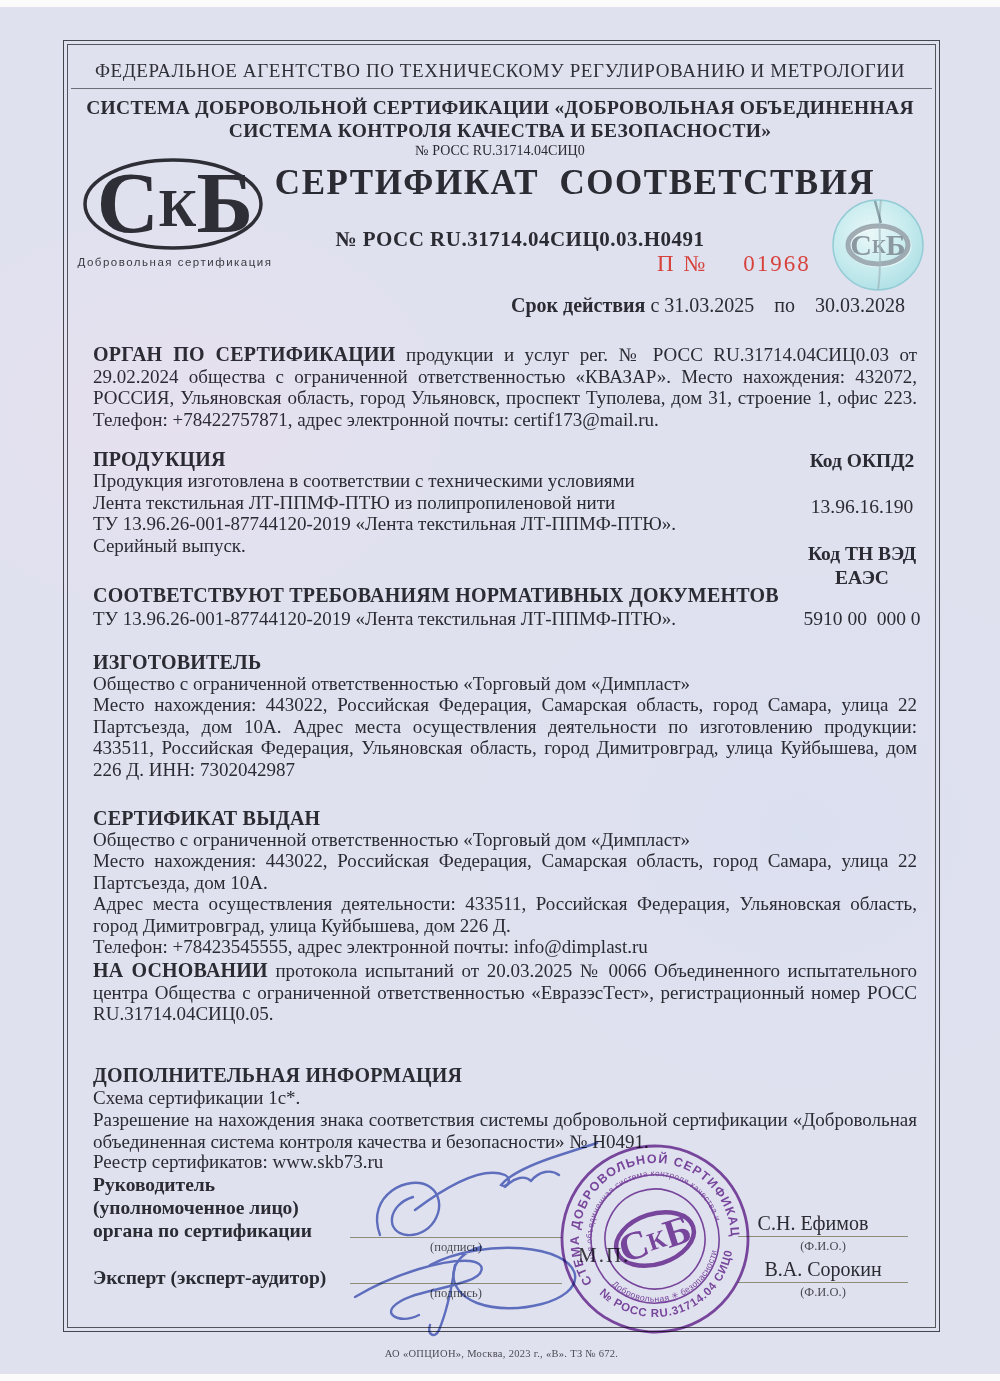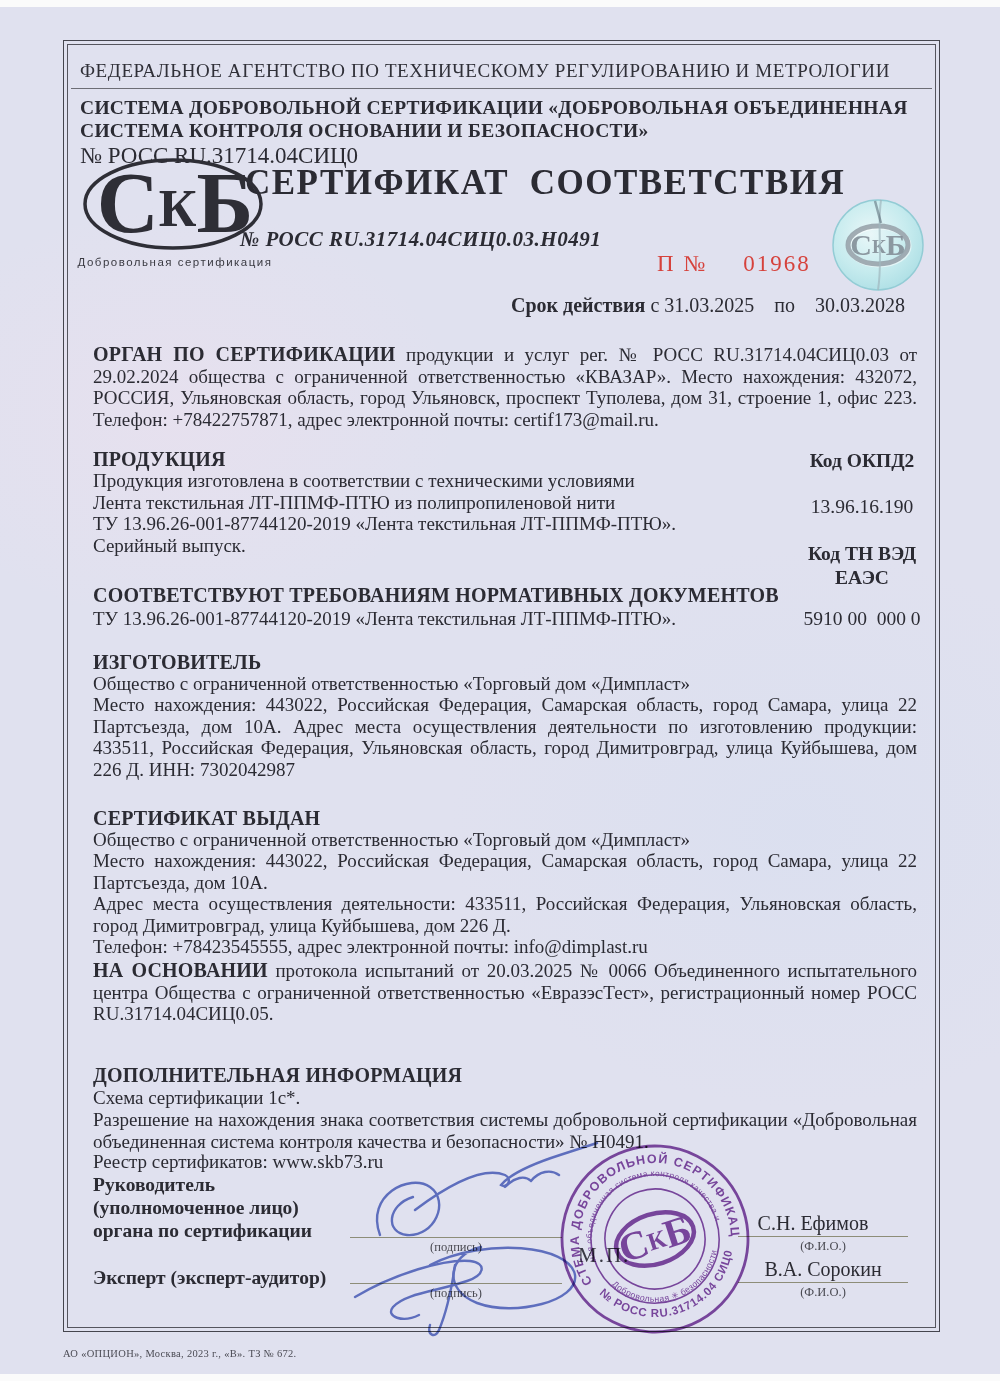--- a/index.html
+++ b/index.html
@@ -11,29 +11,29 @@
       radial-gradient(ellipse 500px 400px at 80% 60%, rgba(214,222,240,.5) 0%, rgba(214,222,240,0) 70%),
       #e0e1ef;
     font-family:"Liberation Serif","DejaVu Serif",serif;
     color:#2b2b33;
   }
   .abs { position:absolute; }
   .edge { background:#fbfbfb; }
   .frame { left:63px; top:40px; width:877px; height:1292px; border:1.5px solid #45454e; }
   .frame-inner { position:absolute; inset:3px; border:1px solid #55555e; }
   .divider { border-top:1.2px solid #6d6d75; height:0; }
-  .center { }
+  .center { text-align:center; }
   .right { text-align:right; }
   .justify { text-align:justify; }
   .keep-sp { white-space:pre; }
   .agency { font-size:19px; letter-spacing:.6px; color:#303038; }
   .sysline { font-size:19.5px; font-weight:bold; letter-spacing:.3px; }
-  .sysnum { font-size:23px; }
+  .sysnum { font-size:14px; }
   .big-title { font-size:35px; font-weight:bold; letter-spacing:1.5px; }
-  .cert-num { font-size:21px; font-weight:bold; letter-spacing:.5px;font-style:italic; }
+  .cert-num { font-size:21px; font-weight:bold; letter-spacing:.5px; }
   .form-num { font-size:23px; letter-spacing:2px; display:flex; gap:36px; }
   .validity { font-size:20px; }
   .para { font-size:19px; line-height:21.5px; }
   .seclabel { font-size:20px; font-weight:bold; letter-spacing:.2px; }
   .codecol { font-size:19.5px; text-align:center; }
   .sig-label { font-size:19.5px; font-weight:bold; line-height:23px; }
   .sig-line { border-bottom:1px solid #8d8d78; height:0; }
   .sig-caption { font-size:12.5px; color:#4a4a52; text-align:center; }
   .sig-name { font-size:20px; text-align:center; }
   .mp { font-size:21px; letter-spacing:2px; color:#3a3a44; }
@@ -51,21 +51,21 @@
   <div class="abs edge" style="left:0;top:1374px;width:1000px;height:7px;"></div>
 
   <div class="abs frame">
     <div class="frame-inner"></div>
   </div>
 
   <div class="abs agency center" style="left:80px;top:60px;width:840px;">ФЕДЕРАЛЬНОЕ АГЕНТСТВО ПО ТЕХНИЧЕСКОМУ РЕГУЛИРОВАНИЮ И МЕТРОЛОГИИ</div>
   <div class="abs divider" style="left:71px;top:88px;width:861px;"></div>
 
   <div class="abs sysline center" style="left:80px;top:97px;width:840px;">СИСТЕМА ДОБРОВОЛЬНОЙ СЕРТИФИКАЦИИ «ДОБРОВОЛЬНАЯ ОБЪЕДИНЕННАЯ</div>
-  <div class="abs sysline center" style="left:80px;top:120px;width:840px;">СИСТЕМА КОНТРОЛЯ  ОСНОВАНИИ  И БЕЗОПАСНОСТИ»</div>
+  <div class="abs sysline center" style="left:80px;top:120px;width:840px;">СИСТЕМА КОНТРОЛЯ  КАЧЕСТВА  И БЕЗОПАСНОСТИ»</div>
   <div class="abs sysnum center" style="left:80px;top:143px;width:840px;">№ РОСС RU.31714.04СИЦ0</div>
 
   <div class="abs big-title center keep-sp" style="left:245px;top:163px;width:660px;">СЕРТИФИКАТ  СООТВЕТСТВИЯ</div>
 
   <svg class="abs" style="left:75px;top:156px;" width="200" height="118" viewBox="0 0 200 118">
     <ellipse cx="98" cy="48" rx="88" ry="44" fill="none" stroke="#2e2e36" stroke-width="3.5"></ellipse>
     <text x="100" y="76" text-anchor="middle" font-family="Liberation Serif, serif" font-weight="bold" fill="#2e2e36"><tspan font-size="86">С</tspan><tspan font-size="52" dy="-6">К</tspan><tspan font-size="86" dy="6">Б</tspan></text>
     <text x="100" y="110" text-anchor="middle" font-family="Liberation Sans, sans-serif" font-size="11.5" letter-spacing="1.5" fill="#3a3a42">Добровольная  сертификация</text>
   </svg>
 

